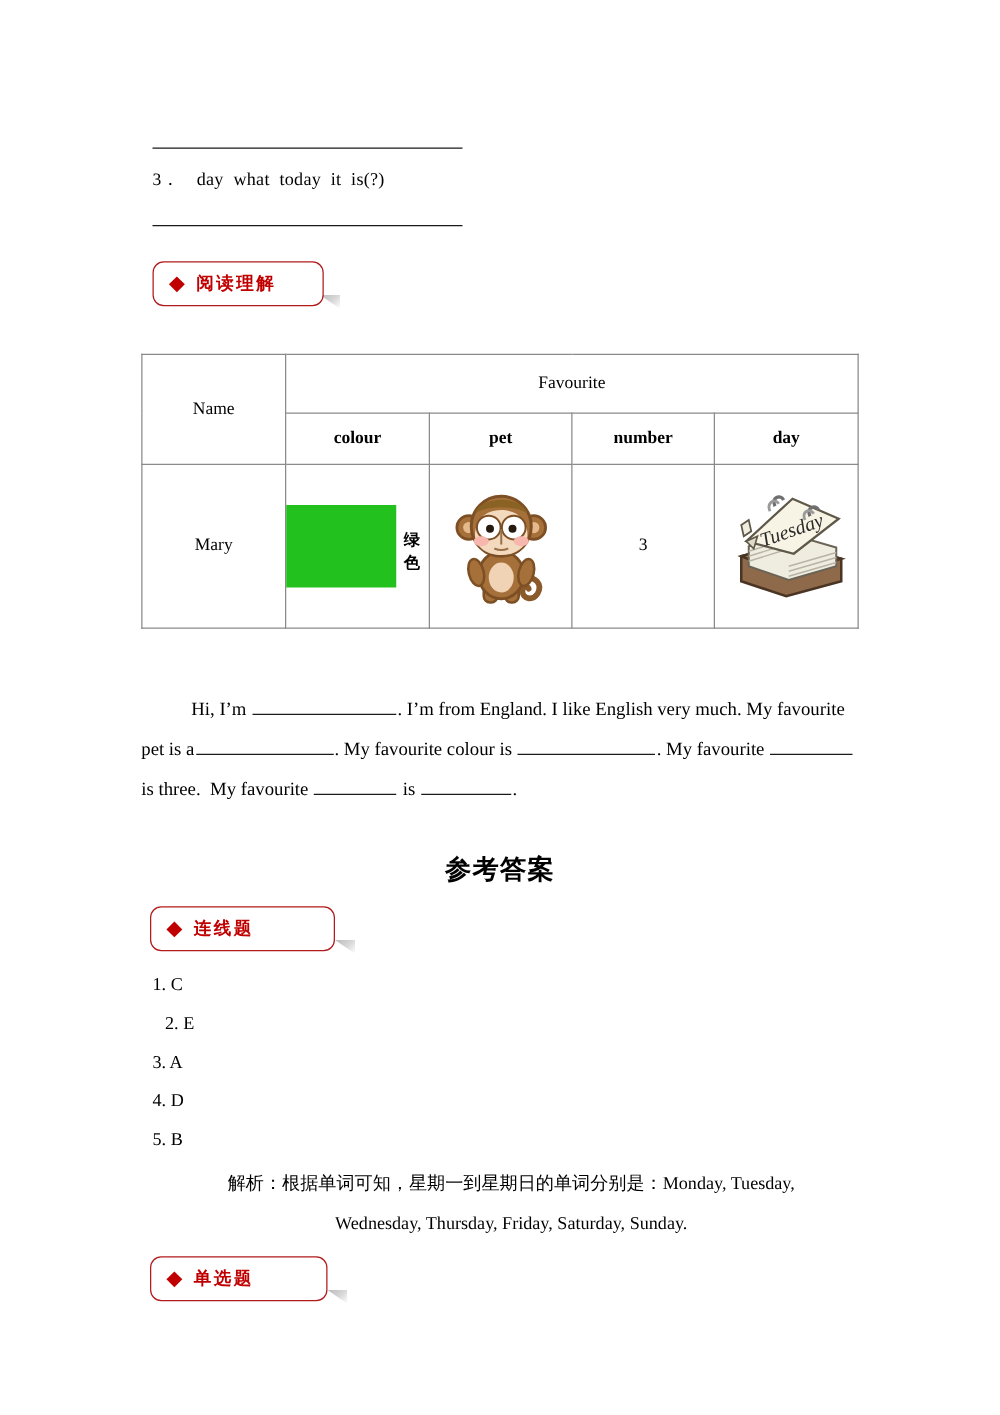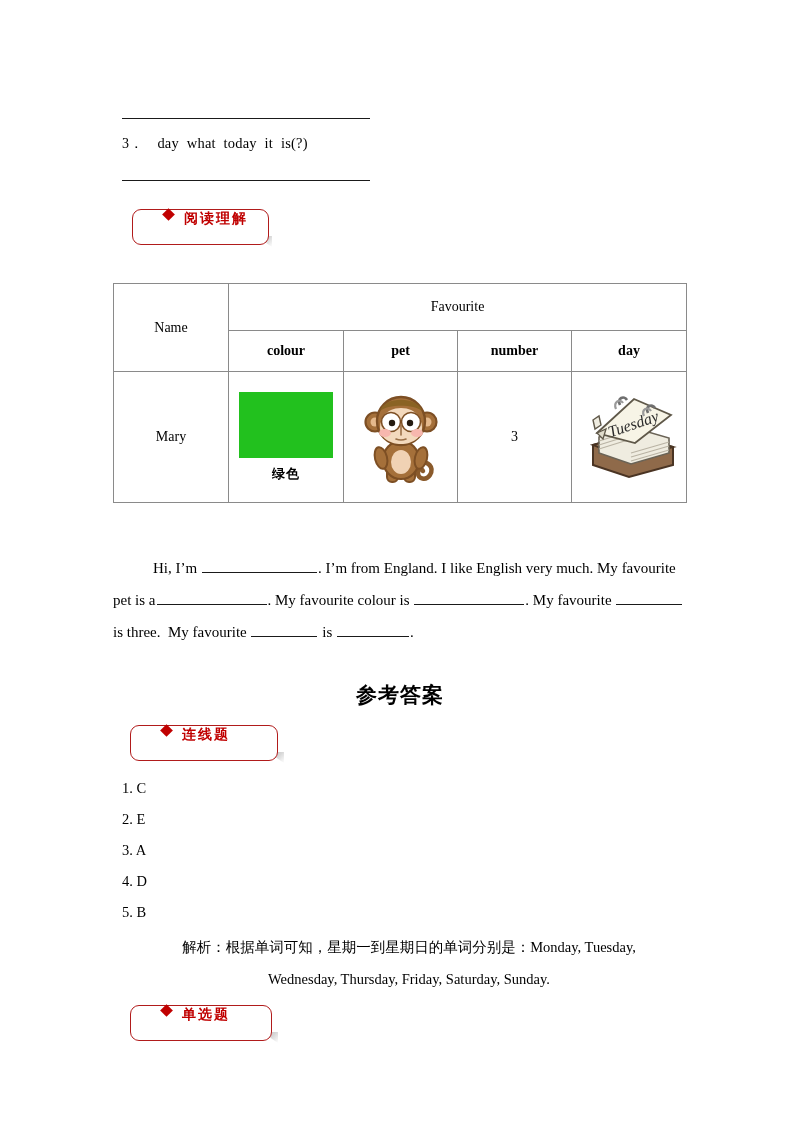--- a/index.html
+++ b/index.html
@@ -47,22 +47,22 @@
   }
 
   
   .badge {
     position: absolute;
     box-sizing: border-box;
     border: 1.6px solid #b11b1b;
     border-radius: 9px;
     background: #ffffff;
     display: flex;
-    padding-left: 31px;
-    margin-left: 10px;
+    align-items: center;
+    padding-left: 14px;
   }
   .badge-shadow {
     position: absolute;
     background: linear-gradient(135deg, #b9b9b9 0%, #d8d8d8 55%, #ffffff 100%);
   }
   .badge-diamond {
     width: 9px;
     height: 9px;
     background: #c00000;
     transform: rotate(45deg);
@@ -96,21 +96,20 @@
     font-weight: bold !important;
     font-size: 14px;
     border-radius: 17px;
   }
   .cell-name { font-size: 14.5px; }
   .cell-num  { font-weight: bold; font-size: 14px; }
 
   
   .swatch-wrap {
     display: flex;
-    flex-direction: column;
     align-items: center;
     justify-content: center;
   }
   .swatch {
     width: 94px;
     height: 66px;
   }
   .swatch-cap {
     margin-top: 7px;
     font-family: "DejaVu Sans", "Liberation Sans", sans-serif;
@@ -304,21 +303,21 @@
   <div class="ans-title" style="left:0px; top:681px;">参考答案</div>
 
   <div class="badge-shadow" style="left:268px; top:752px; width:16px; height:11px;
               clip-path: polygon(0 0, 100% 0, 100% 100%);"></div>
   <div class="badge" style="left:120px; top:725px; width:148px; height:36px;">
     <span class="badge-diamond"></span>
     <span class="badge-label">连线题</span>
   </div>
 
   <div class="ans-item" style="left:122px; top:780px;">1. C</div>
-  <div class="ans-item" style="left:122px; top:811px;">2. E</div>
+  <div class="ans-item" style="left:132px; top:811px;">2. E</div>
   <div class="ans-item" style="left:122px; top:842px;">3. A</div>
   <div class="ans-item" style="left:122px; top:873px;">4. D</div>
   <div class="ans-item" style="left:122px; top:904px;">5. B</div>
 
   <div class="explain" style="left:120px; top:931px;">
     <div>解析：根据单词可知，星期一到星期日的单词分别是：Monday, Tuesday,</div>
     <div>Wednesday, Thursday, Friday, Saturday, Sunday.</div>
   </div>
 
   <div class="badge-shadow" style="left:262px; top:1032px; width:16px; height:11px;

